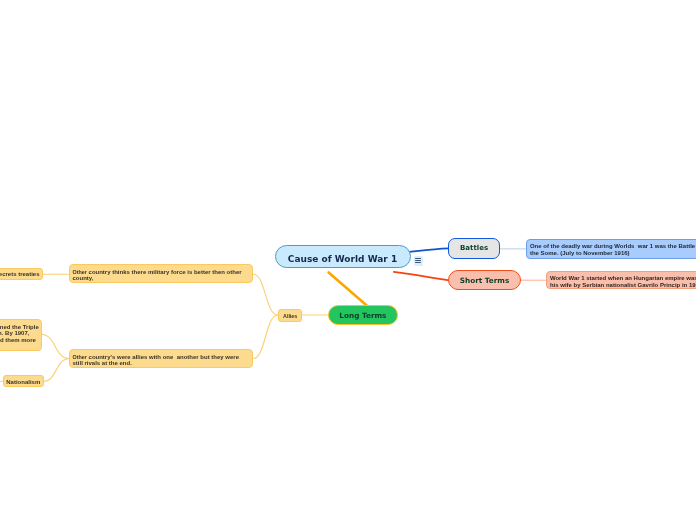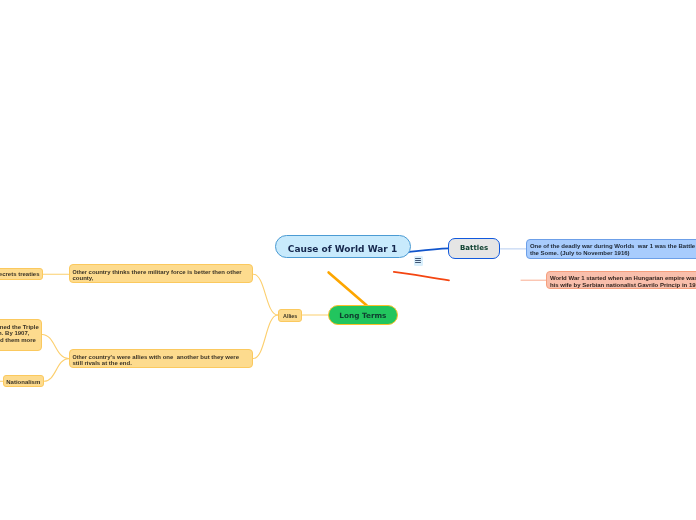--- a/index.html
+++ b/index.html
@@ -7,21 +7,21 @@
   html,body{margin:0;padding:0;}
   body{width:696px;height:520px;background:#ffffff;overflow:hidden;
        font-family:"Liberation Sans",sans-serif;-webkit-font-smoothing:antialiased;}
   #stage{position:absolute;left:0;top:0;width:696px;height:520px;overflow:hidden;}
   svg#links{position:absolute;left:0;top:0;width:696px;height:520px;}
 
   .node{position:absolute;box-sizing:border-box;display:flex;align-items:center;
         justify-content:center;text-align:center;white-space:nowrap;}
 
   
-  .root{left:274.5px;top:235px;width:136px;height:23px;
+  .root{left:274.5px;top:245px;width:136px;height:23px;
         border:1.4px solid #4b9bd3;background:#c8eafc;border-radius:11.5px;
         color:#15274d;font-family:"DejaVu Sans",sans-serif;font-weight:bold;
         font-size:9px;padding-top:4px;}
 
   
   .hamburger{position:absolute;left:413.5px;top:256px;width:9px;height:9.5px;
              background:#d9effc;border-radius:1.5px;}
   .hamburger i{position:absolute;left:1.2px;width:6.5px;height:1.2px;
                background:#3f5574;border-radius:.6px;display:block;}
   .hamburger i:nth-child(1){top:2.1px;}
@@ -95,20 +95,23 @@
   <div class="hamburger">
     <i></i>
     <i></i>
     <i></i>
   </div>
 
   <div class="node n-battles">
     <span>Battles</span>
     </div>
 
+  <div class="node n-short">
+    <span>Short Terms</span>
+    </div>
 
   <div class="node n-long">
     <span>Long Terms</span>
     </div>
 
   <div class="node n-allies">
     <span>Allies</span>
     </div>
 
   <div class="note b" style="left:526.3px;top:239.1px;width:205px;height:19.5px;"><span>One of the deadly war during Worlds  war 1 was the Battle of

